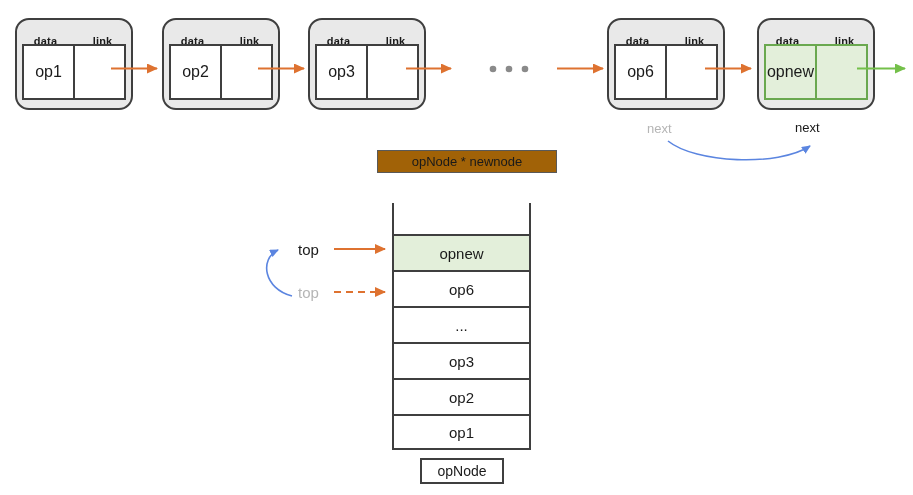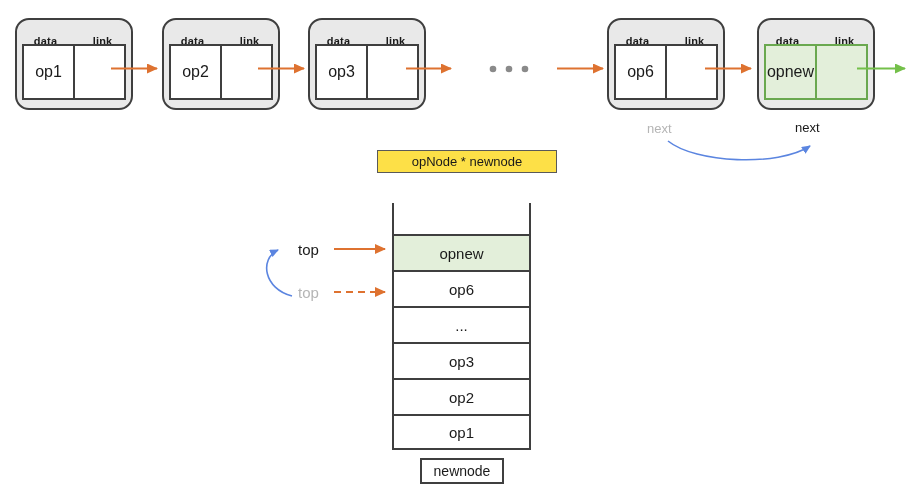--- a/index.html
+++ b/index.html
@@ -24,21 +24,21 @@
   .node.hl .data-cell{border-right-color:#6aa84f;}
   
   .lbl{position:absolute;}
   .next-old{left:647px;top:121px;width:44px;font-size:13px;color:#b5b5b5;}
   .next-new{left:795px;top:120px;width:44px;font-size:13px;color:#1a1a1a;}
   .top-new{left:298px;top:241px;width:32px;font-size:15px;color:#1a1a1a;}
   .top-old{left:298px;top:284px;width:32px;font-size:15px;color:#b5b5b5;}
   
   .opnode-box{
     position:absolute;left:377px;top:150px;width:180px;height:23px;box-sizing:border-box;
-    border:1.5px solid #595959;background:#fde047;display:flex;align-items:center;justify-content:center;
+    border:1.5px solid #595959;background:#a16207;display:flex;align-items:center;justify-content:center;
     font-size:13px;
   }
   .opstck-box{
     position:absolute;left:420px;top:458px;width:84px;height:26px;box-sizing:border-box;
     border:2px solid #3f3f3f;background:#ffffff;display:flex;align-items:center;justify-content:center;
     font-size:14px;
   }
   
   .stack{
     position:absolute;left:392px;top:203px;width:139px;height:247px;box-sizing:border-box;
@@ -125,21 +125,21 @@
     <div class="stack-cell">op6</div>
     <div class="stack-cell">...</div>
     <div class="stack-cell">op3</div>
     <div class="stack-cell">op2</div>
     <div class="stack-cell">op1</div>
   </div>
 
   <div class="lbl top-new">top</div>
   <div class="lbl top-old">top</div>
 
-  <div class="opstck-box">newnode</div>
+  <div class="opstck-box">opNode</div>
 
   <svg class="overlay" width="913" height="495" viewBox="0 0 913 495">
     <defs>
       <marker id="mo" markerUnits="userSpaceOnUse" markerWidth="12" markerHeight="11" refX="10" refY="5" orient="auto">
         <path d="M0,0 L11,5 L0,10 Z" fill="#de7230"></path>
       </marker>
       <marker id="mg" markerUnits="userSpaceOnUse" markerWidth="12" markerHeight="11" refX="10" refY="5" orient="auto">
         <path d="M0,0 L11,5 L0,10 Z" fill="#74c04a"></path>
       </marker>
       <marker id="mb" markerUnits="userSpaceOnUse" markerWidth="10" markerHeight="9" refX="8" refY="4" orient="auto">

